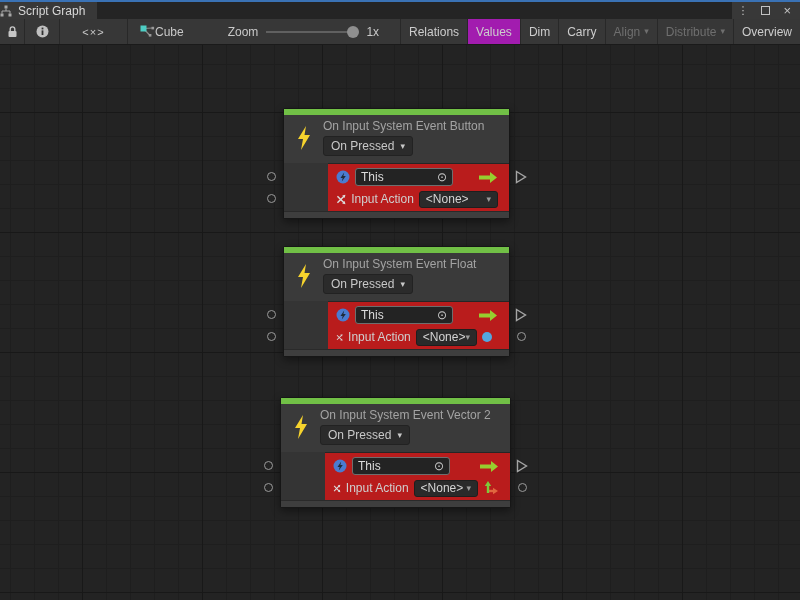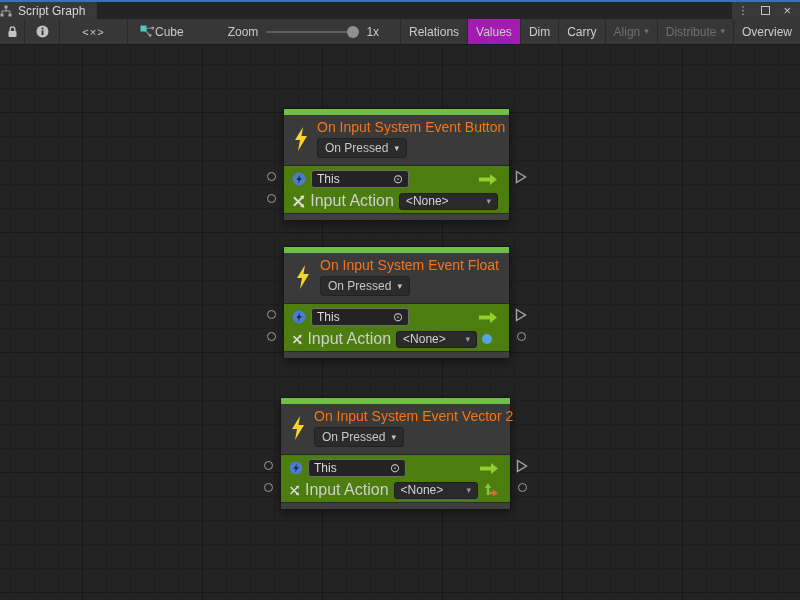--- a/index.html
+++ b/index.html
@@ -44,27 +44,27 @@
     background-size:120px 120px, 120px 120px, 24px 24px, 24px 24px;
     background-position:0 67px, 82px 0, 0 19px, 10px 0;
   }
 
   
   .node { position:absolute; background:#343434; border:1px solid #161616; border-radius:2px; box-shadow:0 3px 8px rgba(0,0,0,.45); }
   .node-accent { height:6px; }
   .node-header { display:flex; align-items:center; gap:8px; padding:4px 10px 7px 9px; background:#3a3a3a; }
   .bolt-wrap { width:22px; display:flex; justify-content:center; }
   .header-text { display:flex; flex-direction:column; gap:3px; }
-  .node-title { font-size:14px; color:#f97316; white-space:nowrap; }
+  .node-title { font-size:12px; color:#a3a3a3; white-space:nowrap; }
   .event-dd { align-self:flex-start; display:flex; align-items:center; gap:6px; background:#2b2b2b; border:1px solid #222; border-radius:3px; padding:2px 7px; font-size:12px; color:#c8c8c8; }
-  .node-body { background:#4d7c0f; border-top:1px solid #262626; padding:2px 11px 1px 8px; }
+  .node-body { background:#b91c1c; border-top:1px solid #262626; padding:2px 11px 1px 8px;margin-left:44px; }
   .prow { display:flex; align-items:center; gap:5px; height:22px; }
   .this-field { display:flex; align-items:center; justify-content:space-between; width:98px; height:18px; background:#232323; border:1px solid #6e6e6e; border-radius:3px; padding:0 5px; font-size:12px; color:#dcdcdc; }
   .target-glyph { font-size:12px; color:#c8c8c8; line-height:1; }
-  .plabel { font-size:16px; color:#cfcfcf; white-space:nowrap; }
+  .plabel { font-size:12px; color:#cfcfcf; white-space:nowrap; }
   .none-dd { display:flex; align-items:center; justify-content:space-between; width:104px; height:17px; background:#2a2a2a; border:1px solid #1e1e1e; border-radius:3px; padding:0 6px; font-size:12px; color:#d4d4d4; }
   .none-dd .caret { color:#9a9a9a; }
   .row-spacer { margin-left:auto; display:flex; align-items:center; }
   .node-footer { height:7px; background:#3e3e3e; border-top:1px solid #2a2a2a; }
   .dot-blue { width:10px; height:10px; border-radius:50%; background:#53a7e0; margin-right:6px; }
 
   
   .port-circle { position:absolute; width:9px; height:9px; border:1.5px solid #9a9a9a; border-radius:50%; background:transparent; }
   .port-left1 { left:-17px; top:63px; }
   .port-left2 { left:-17px; top:85px; }

